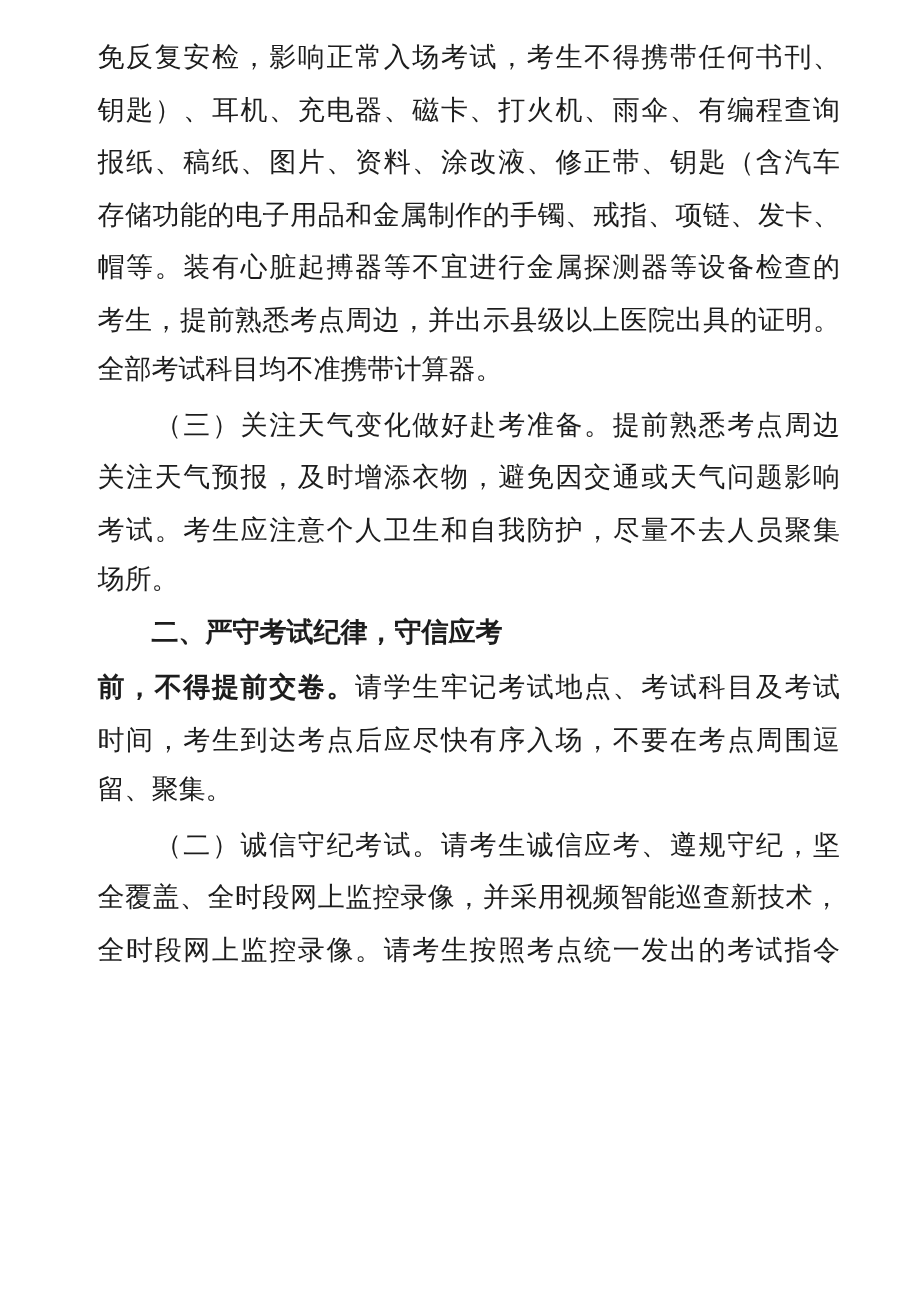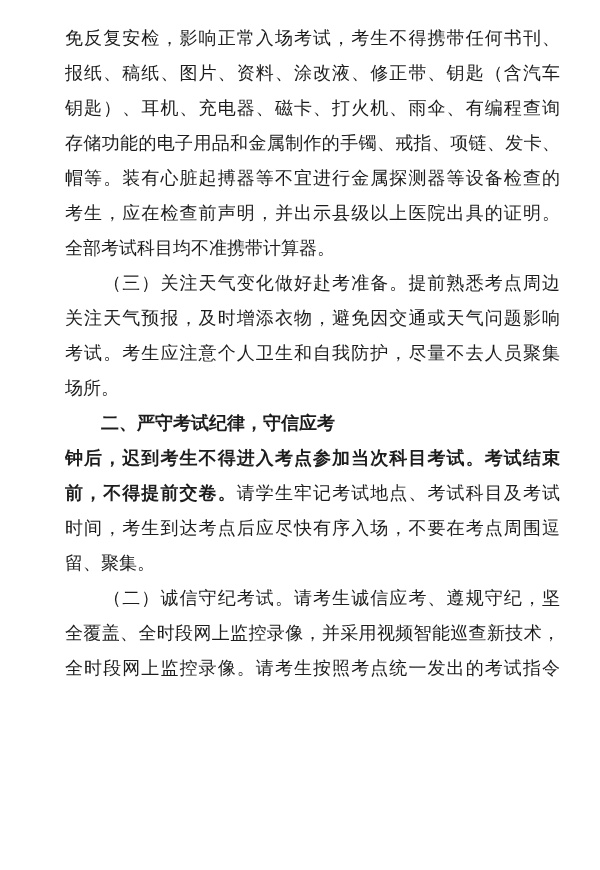--- a/index.html
+++ b/index.html
@@ -24,42 +24,41 @@
     width: 100%;
   }
   .line {
     height: 35px;
     line-height: 35px;
     text-align: justify;
     text-justify: inter-character;
     overflow: hidden;
   }
   .line.just { text-align-last: justify; }
-  .line.left { text-align-last: left; }
+  .line.left { text-align-last: left; font-family: Liberation Mono, monospace; }
   .seg { font-weight: normal; }
   .seg.bold { font-weight: bold; }
 </style>
 </head>
 <body>
 
 <div class="page" style="background: rgb(255, 255, 255); color: rgb(29, 29, 29);">
   <div class="text-block" id="text-block">
       <div class="line just"><span class="seg">免反复安检，影响正常入场考试，考生不得携带任何书刊、</span></div>
+      <div class="line just"><span class="seg">钥匙）、耳机、充电器、磁卡、打火机、雨伞、有编程查询</span></div>
       <div class="line just"><span class="seg">报纸、稿纸、图片、资料、涂改液、修正带、钥匙（含汽车</span></div>
-      <div class="line just"><span class="seg">钥匙）、耳机、充电器、磁卡、打火机、雨伞、有编程查询</span></div>
       <div class="line just"><span class="seg">存储功能的电子用品和金属制作的手镯、戒指、项链、发卡、</span></div>
       <div class="line just"><span class="seg">帽等。装有心脏起搏器等不宜进行金属探测器等设备检查的</span></div>
-      <div class="line just"><span class="seg">考生，应在检查前声明，并出示县级以上医院出具的证明。</span></div>
+      <div class="line just"><span class="seg">考生，提前熟悉考点周边，并出示县级以上医院出具的证明。</span></div>
       <div class="line left"><span class="seg">全部考试科目均不准携带计算器。</span></div>
       <div class="line just"><span class="seg">　　（三）关注天气变化做好赴考准备。提前熟悉考点周边</span></div>
       <div class="line just"><span class="seg">关注天气预报，及时增添衣物，避免因交通或天气问题影响</span></div>
       <div class="line just"><span class="seg">考试。考生应注意个人卫生和自我防护，尽量不去人员聚集</span></div>
       <div class="line left"><span class="seg">场所。</span></div>
       <div class="line left"><span class="seg bold">　　二、严守考试纪律，守信应考</span></div>
-      <div class="line just"><span class="seg bold">钟后，迟到考生不得进入考点参加当次科目考试。考试结束</span></div>
       <div class="line just"><span class="seg bold">前，不得提前交卷。</span><span class="seg">请学生牢记考试地点、考试科目及考试</span></div>
       <div class="line just"><span class="seg">时间，考生到达考点后应尽快有序入场，不要在考点周围逗</span></div>
       <div class="line left"><span class="seg">留、聚集。</span></div>
       <div class="line just"><span class="seg">　　（二）诚信守纪考试。请考生诚信应考、遵规守纪，坚</span></div>
       <div class="line just"><span class="seg">全覆盖、全时段网上监控录像，并采用视频智能巡查新技术，</span></div>
       <div class="line just"><span class="seg">全时段网上监控录像。请考生按照考点统一发出的考试指令</span></div>
     </div>
 </div>
 
 </body></html>

